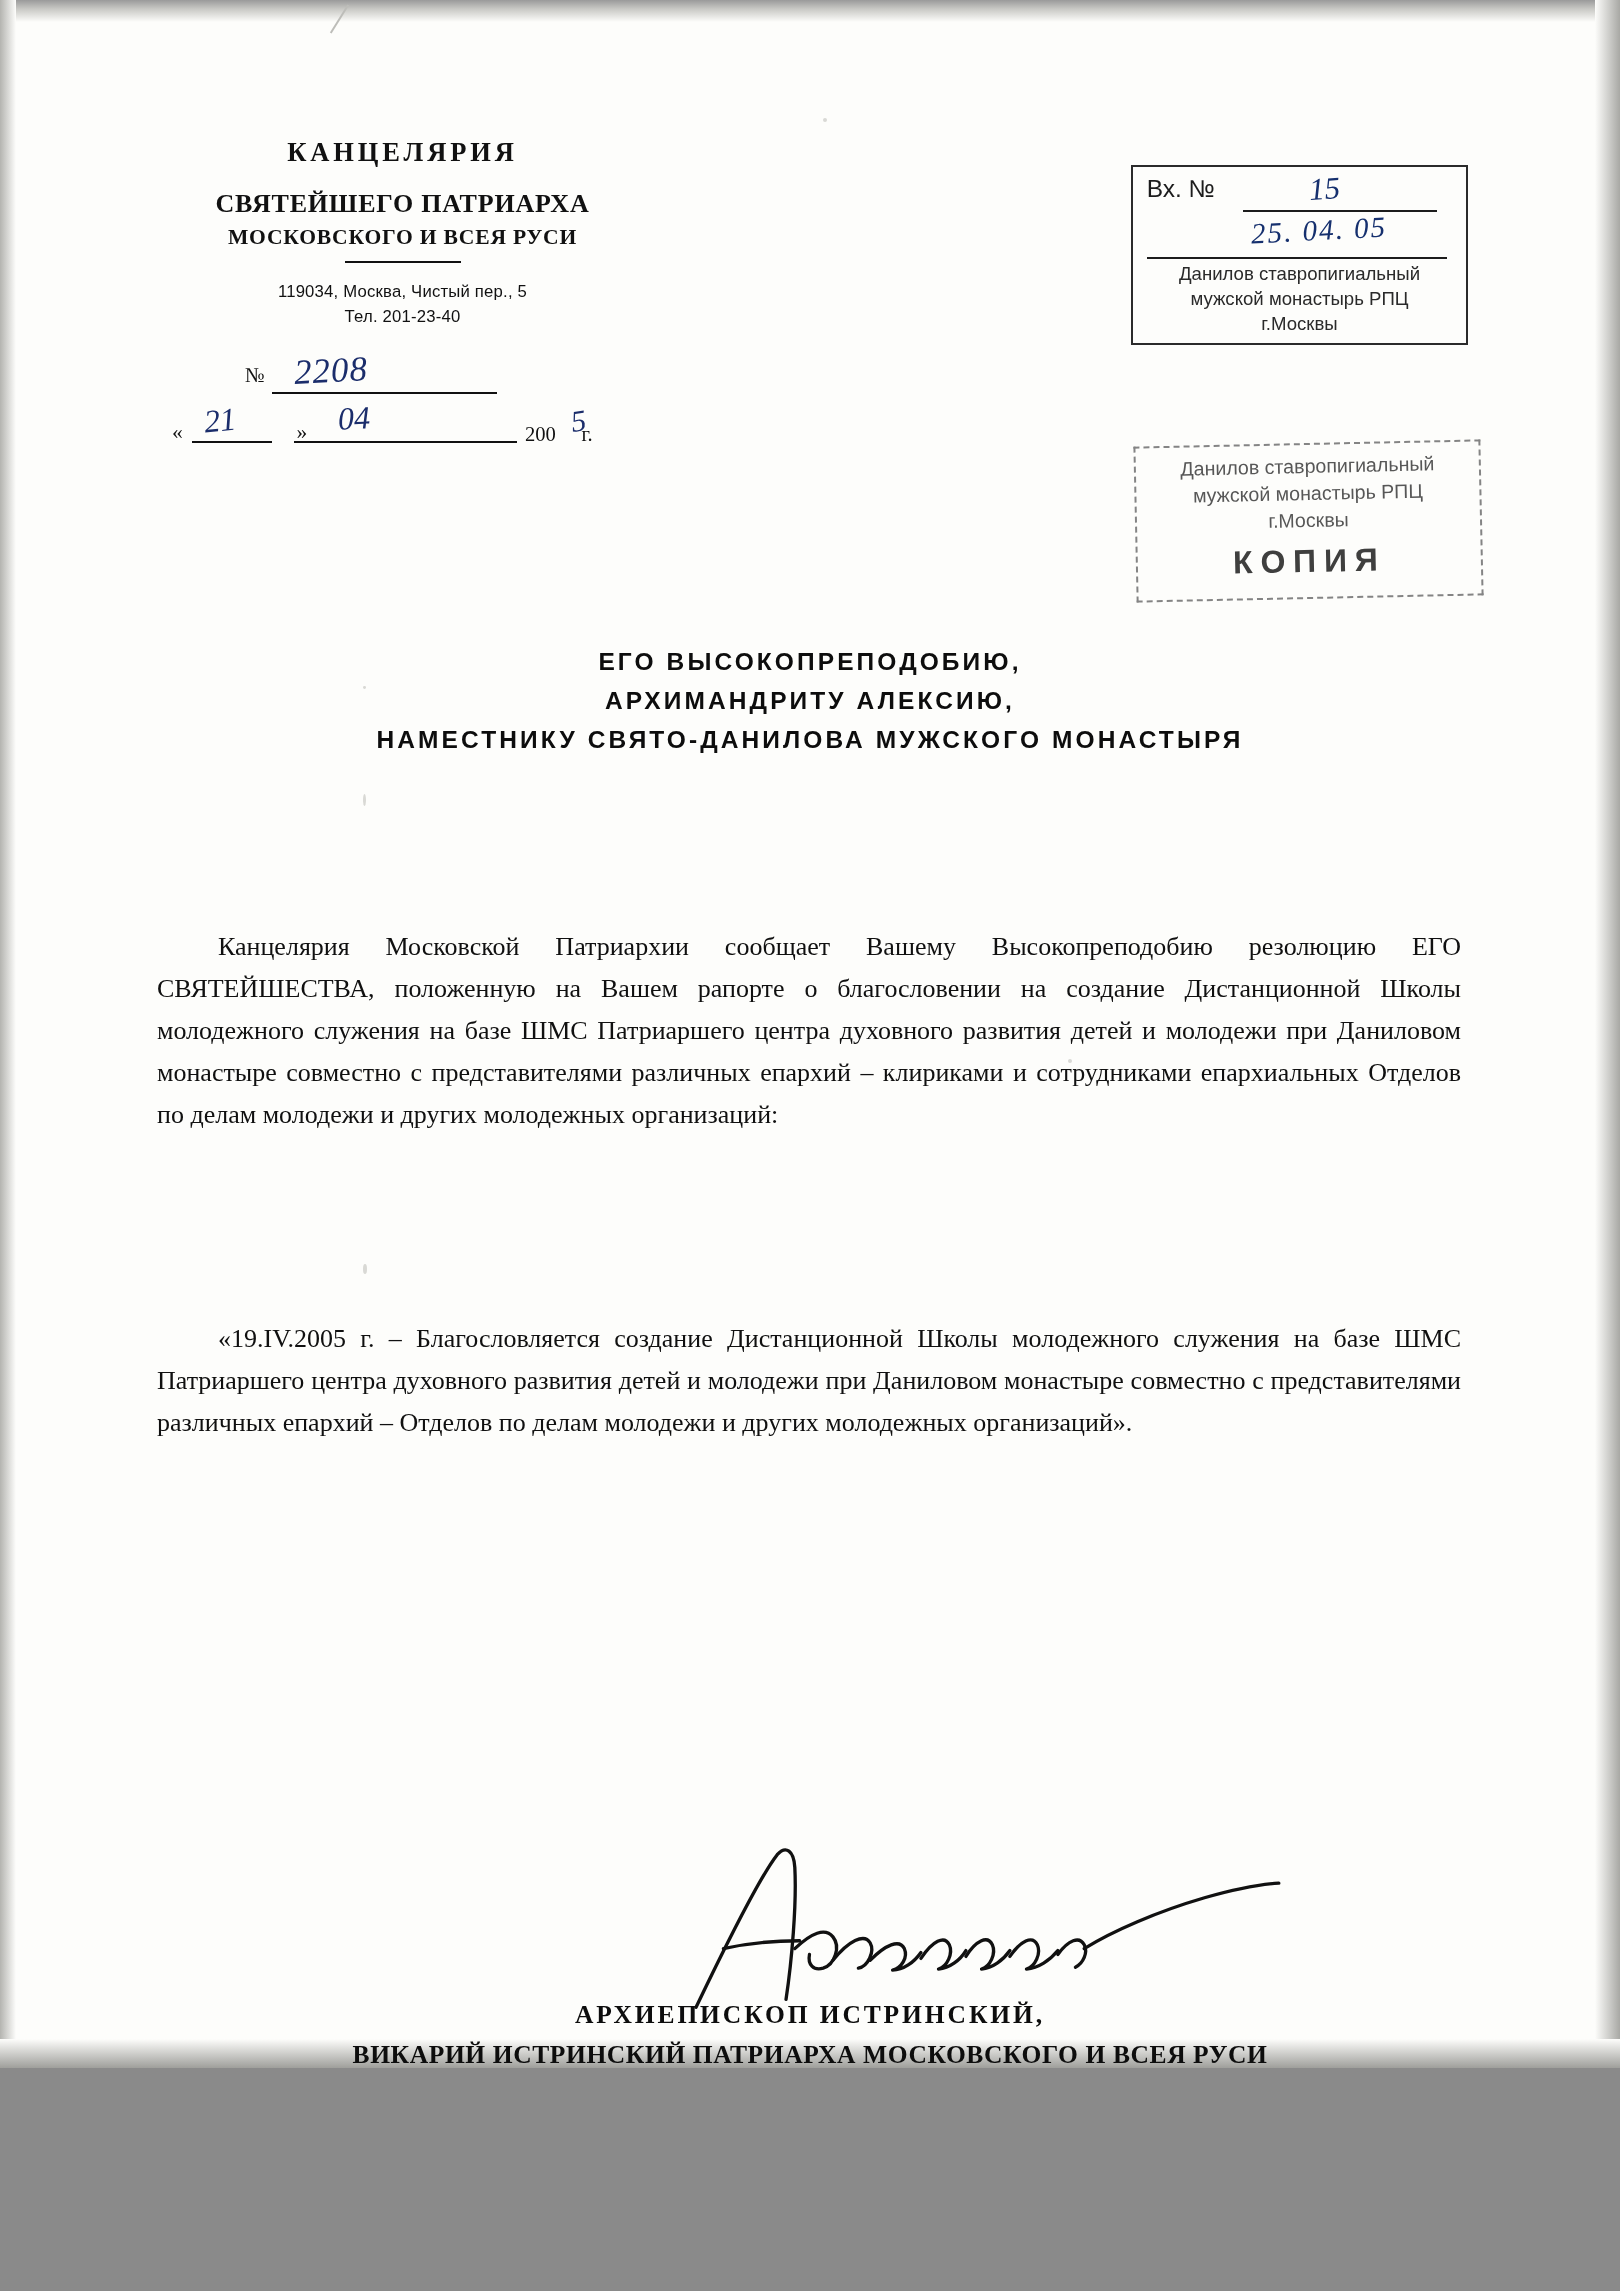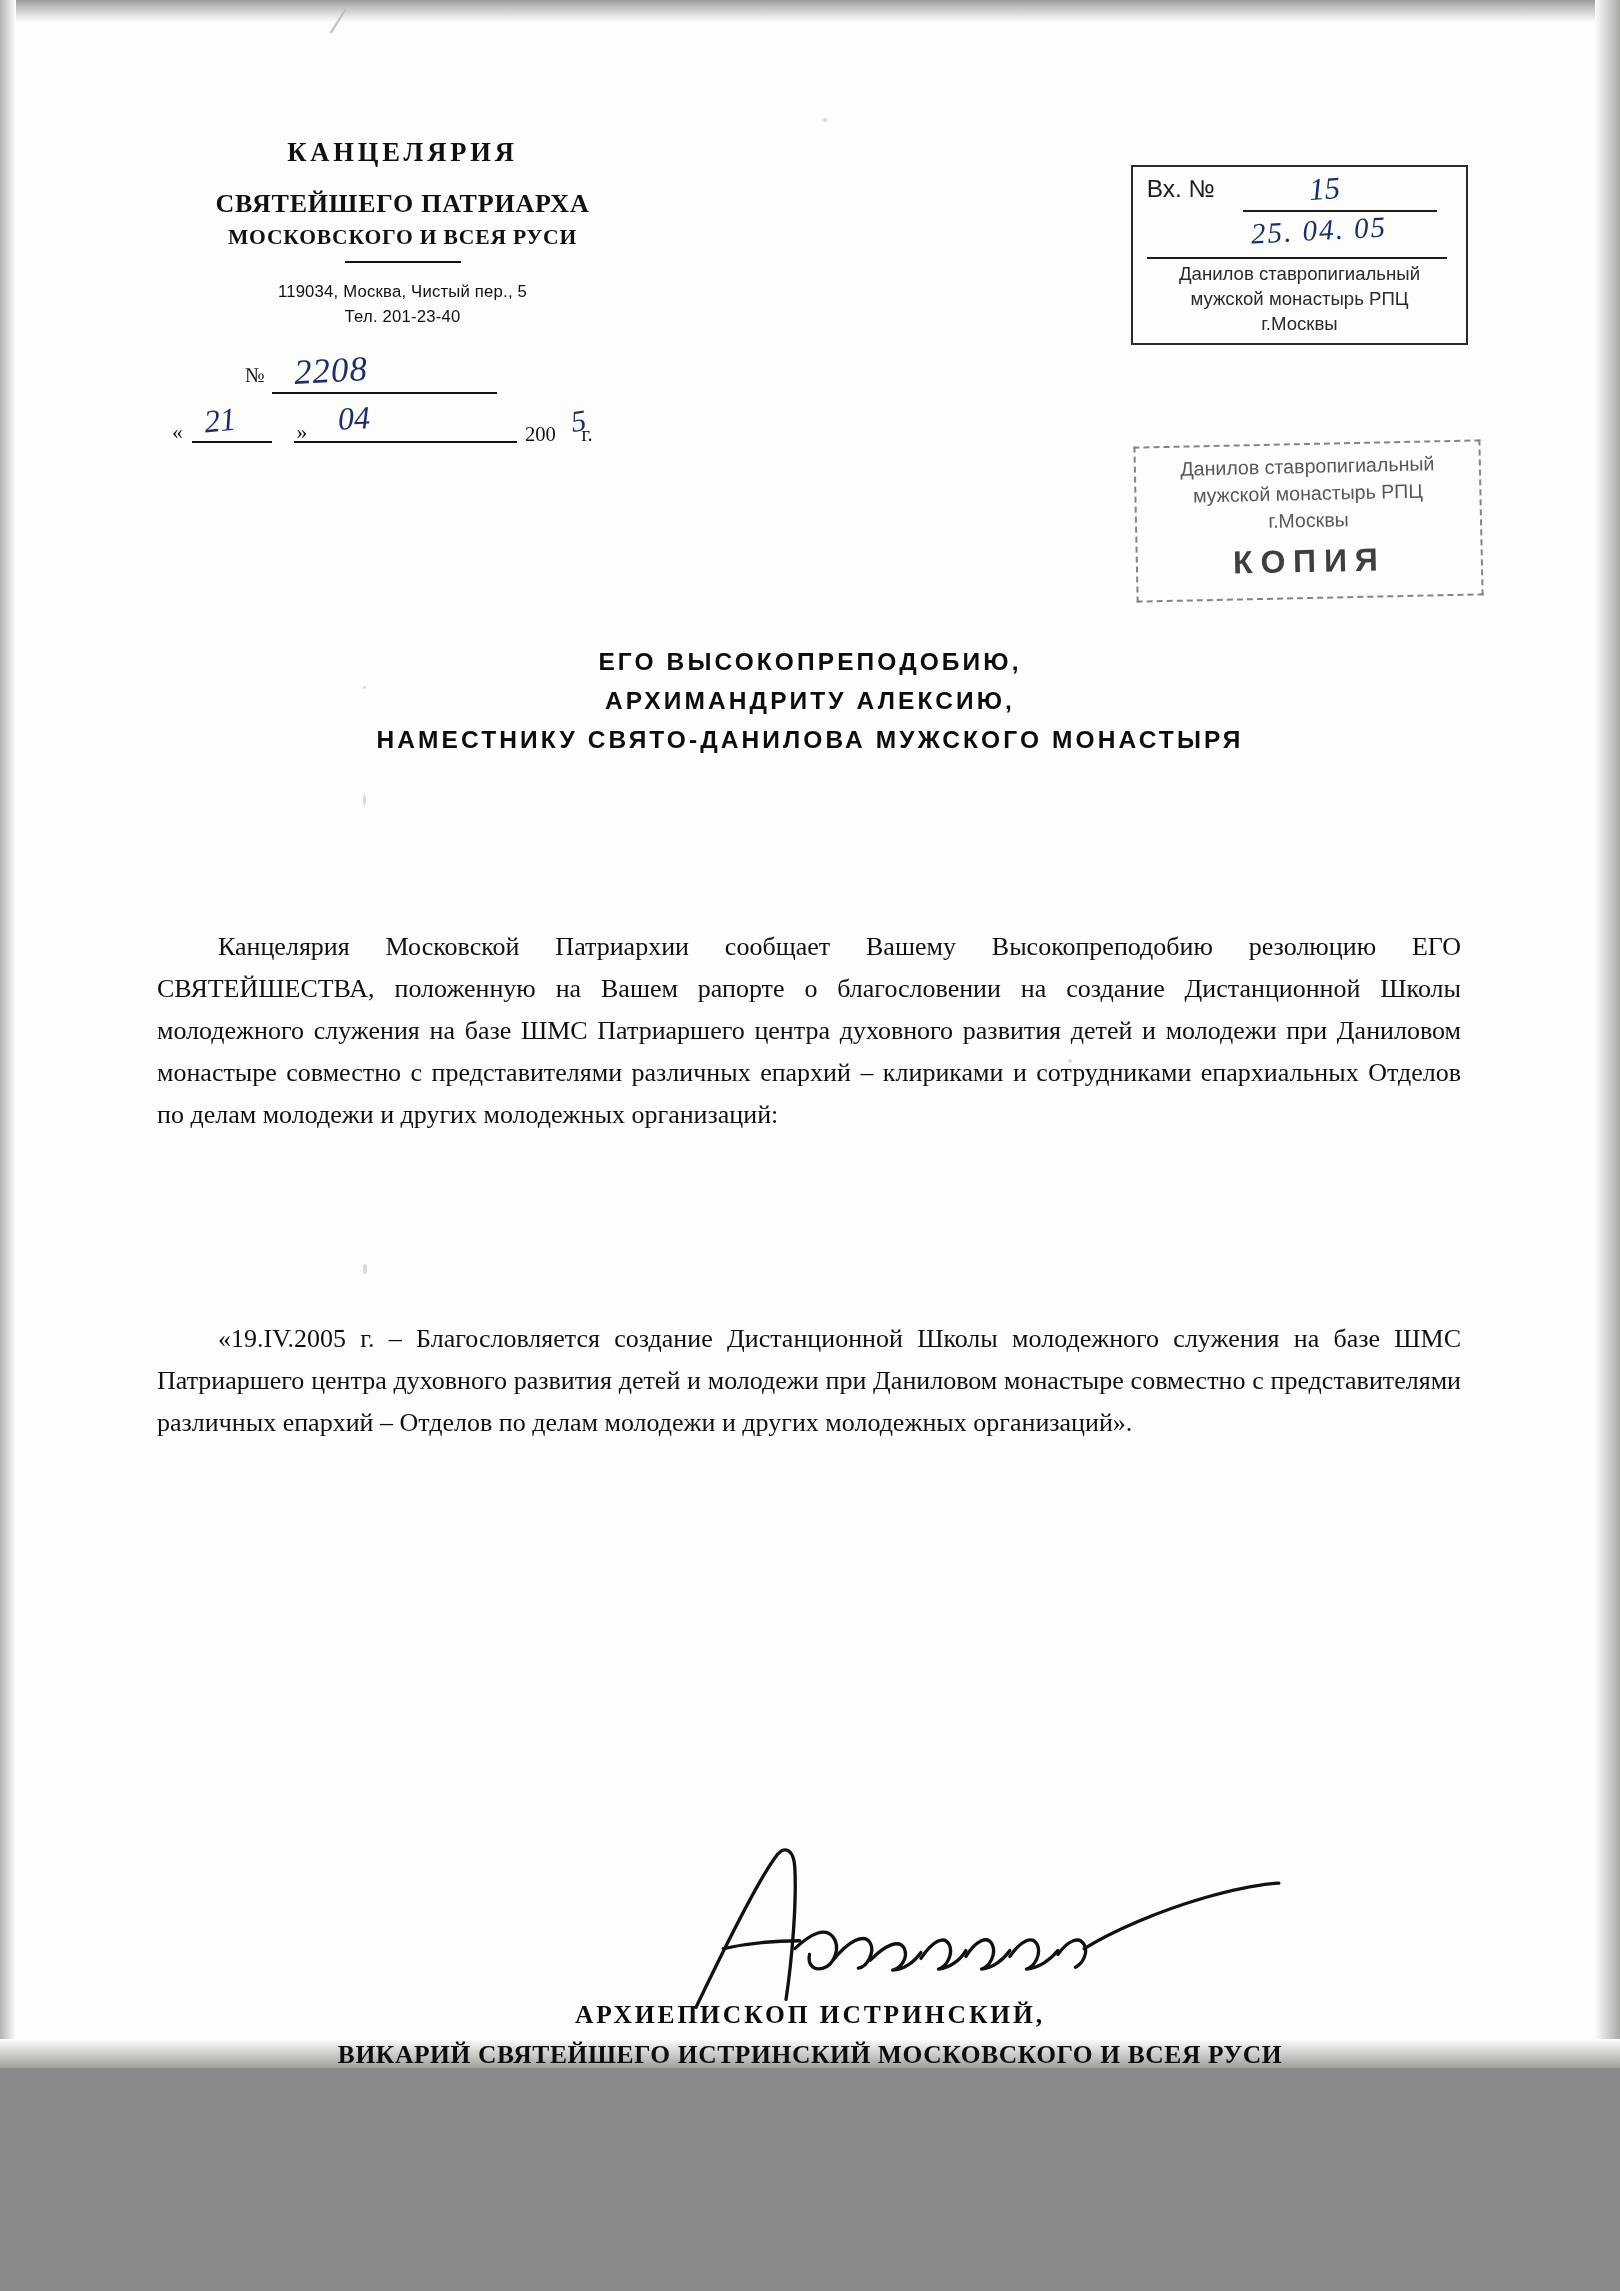--- a/index.html
+++ b/index.html
@@ -442,21 +442,21 @@
       <path d="M250 118 C262 100, 274 94, 279 104 C283 113, 277 126, 268 129 C279 128, 290 120, 296 110"></path>
       <path d="M296 116 C306 100, 318 94, 323 104 C327 113, 321 126, 312 129 C323 128, 334 120, 341 110"></path>
       <path d="M341 116 C352 100, 364 94, 369 104 C373 113, 367 126, 358 129 C370 128, 382 120, 390 110"></path>
       <path d="M390 114 C401 99, 412 95, 417 104 C421 112, 416 123, 408 127"></path>
       <path d="M417 108 C446 90, 492 70, 540 56 C575 46, 600 42, 616 41"></path>
     </g>
   </svg>
 
   <div class="sign-block">
     <div class="sign-1">АРХИЕПИСКОП ИСТРИНСКИЙ,</div>
-    <div class="sign-2">ВИКАРИЙ СВЯТЕЙШЕГО ИСТРИНСКИЙ МОСКОВСКОГО И ВСЕЯ РУСИ</div>
+    <div class="sign-2">ВИКАРИЙ ИСТРИНСКИЙ ПАТРИАРХА МОСКОВСКОГО И ВСЕЯ РУСИ</div>
   </div>
 
   <div class="speck" style="top:118px;left:823px;width:3.9px;height:3.9px;"></div>
   <div class="speck" style="top:686px;left:363px;width:2.9px;height:2.9px;"></div>
   <div class="speck" style="top:1264px;left:363px;width:3.9px;height:9.8px;"></div>
   <div class="speck" style="top:1059px;left:1068px;width:3.9px;height:3.9px;"></div>
   <div class="speck" style="top:794px;left:363px;width:2.9px;height:11.8px;"></div>
 
 </div>
 

